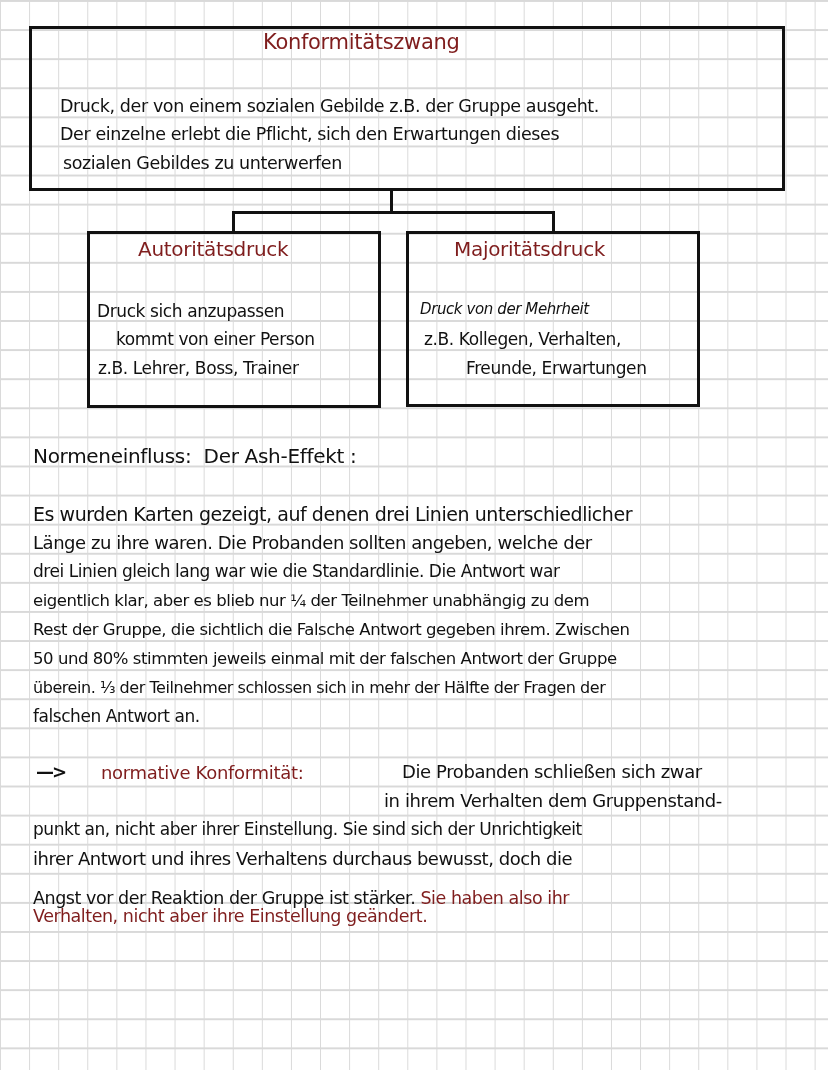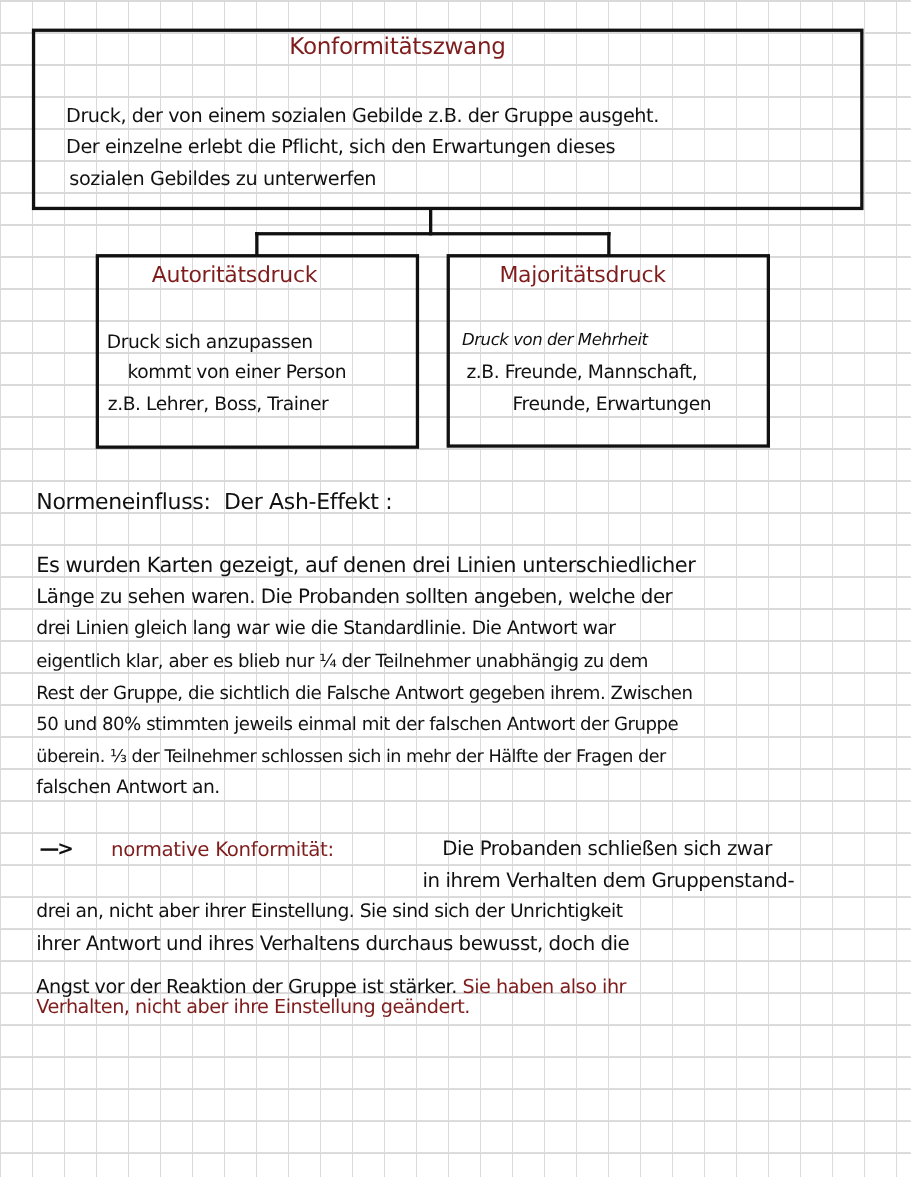--- a/index.html
+++ b/index.html
@@ -77,39 +77,39 @@
 </div>
 <div class="abs title pink" style="left:138px; top:237px; font-size:20px;">Autoritätsdruck</div>
 <div class="abs sub-text" style="left:97px; top:297px;">Druck sich anzupassen</div>
 <div class="abs sub-text" style="left:116px; top:325px;">kommt von einer  Person</div>
 <div class="abs sub-text" style="left:98px; top:354px;">z.B. Lehrer, Boss, Trainer</div>
 
 <div class="box" style="left:406px; top:231px; width:294px; height:176px;">
 </div>
 <div class="abs title pink" style="left:454px; top:237px; font-size:20px;">Majoritätsdruck</div>
 <div class="abs sub-text" style="left:420px; top:295px; font-size:15px;font-style:italic;">Druck von der Mehrheit</div>
-<div class="abs sub-text" style="left:424px; top:325px;">z.B. Freunde, Mannschaft,</div>
+<div class="abs sub-text" style="left:424px; top:325px;">z.B. Kollegen, Verhalten,</div>
 <div class="abs sub-text" style="left:466px; top:354px;">Freunde, Erwartungen</div>
 
 <div class="abs" style="left:33px; top:444px; font-size:20px; white-space:pre; letter-spacing:-0.3px;text-align:right;">Normeneinfluss:  Der Ash-Effekt :</div>
 
 <div>
   <div class="body-line" style="top:500px; font-size:19px;">Es wurden Karten gezeigt, auf denen drei Linien unterschiedlicher</div>
-  <div class="body-line" style="top:528px;">Länge zu sehen waren. Die Probanden sollten angeben, welche der</div>
+  <div class="body-line" style="top:528px;">Länge zu ihre waren. Die Probanden sollten angeben, welche der</div>
   <div class="body-line" style="top:557px; font-size:17px;">drei Linien gleich lang war wie die Standardlinie.  Die Antwort war</div>
   <div class="body-line" style="top:586px; font-size:16.5px;">eigentlich klar, aber es blieb nur ¼ der Teilnehmer unabhängig zu dem</div>
   <div class="body-line" style="top:615px; font-size:16.5px;">Rest der Gruppe, die sichtlich die Falsche Antwort gegeben ihrem. Zwischen</div>
   <div class="body-line" style="top:644px; font-size:16.5px;">50 und 80% stimmten jeweils einmal mit der falschen Antwort der Gruppe</div>
   <div class="body-line" style="top:673px; font-size:16px;">überein. ⅓ der Teilnehmer schlossen sich in mehr der Hälfte der Fragen der</div>
   <div class="body-line" style="top:702px; font-size:17px;">falschen Antwort an.</div>
 </div>
 
 <div class="abs" style="left:36px; top:761px; font-size:18px; font-weight:bold; letter-spacing:-2px;">—&gt;</div>
 <div class="abs pink" style="left:101px; top:762px; font-size:18px; white-space:nowrap; letter-spacing:-0.3px;text-align:right;">normative Konformität:</div>
 <div class="abs" style="left:402px; top:761px; font-size:18px; white-space:nowrap; letter-spacing:-0.4px;">Die Probanden schließen sich zwar</div>
 <div class="abs" style="left:384px; top:790px; font-size:18px; white-space:nowrap; letter-spacing:-0.4px;">in ihrem Verhalten dem Gruppenstand-</div>
-<div class="body-line" style="top:815px; font-size:17px;">drei an, nicht aber ihrer Einstellung. Sie sind sich der Unrichtigkeit</div>
+<div class="body-line" style="top:815px; font-size:17px;">punkt an, nicht aber ihrer Einstellung. Sie sind sich der Unrichtigkeit</div>
 <div class="body-line" style="top:844px; font-size:18px;">ihrer Antwort und ihres Verhaltens durchaus bewusst, doch die</div>
 <div class="body-line" style="top:844px; font-size:17.5px;margin-top:40px;">
   <span>Angst vor der Reaktion der Gruppe ist stärker.</span>
   <span class="pink">Sie haben also ihr</span>
 </div>
 <div class="body-line pink" style="top:902px; font-size:17.5px;">Verhalten, nicht aber ihre Einstellung geändert.</div>
 
 </body></html>

